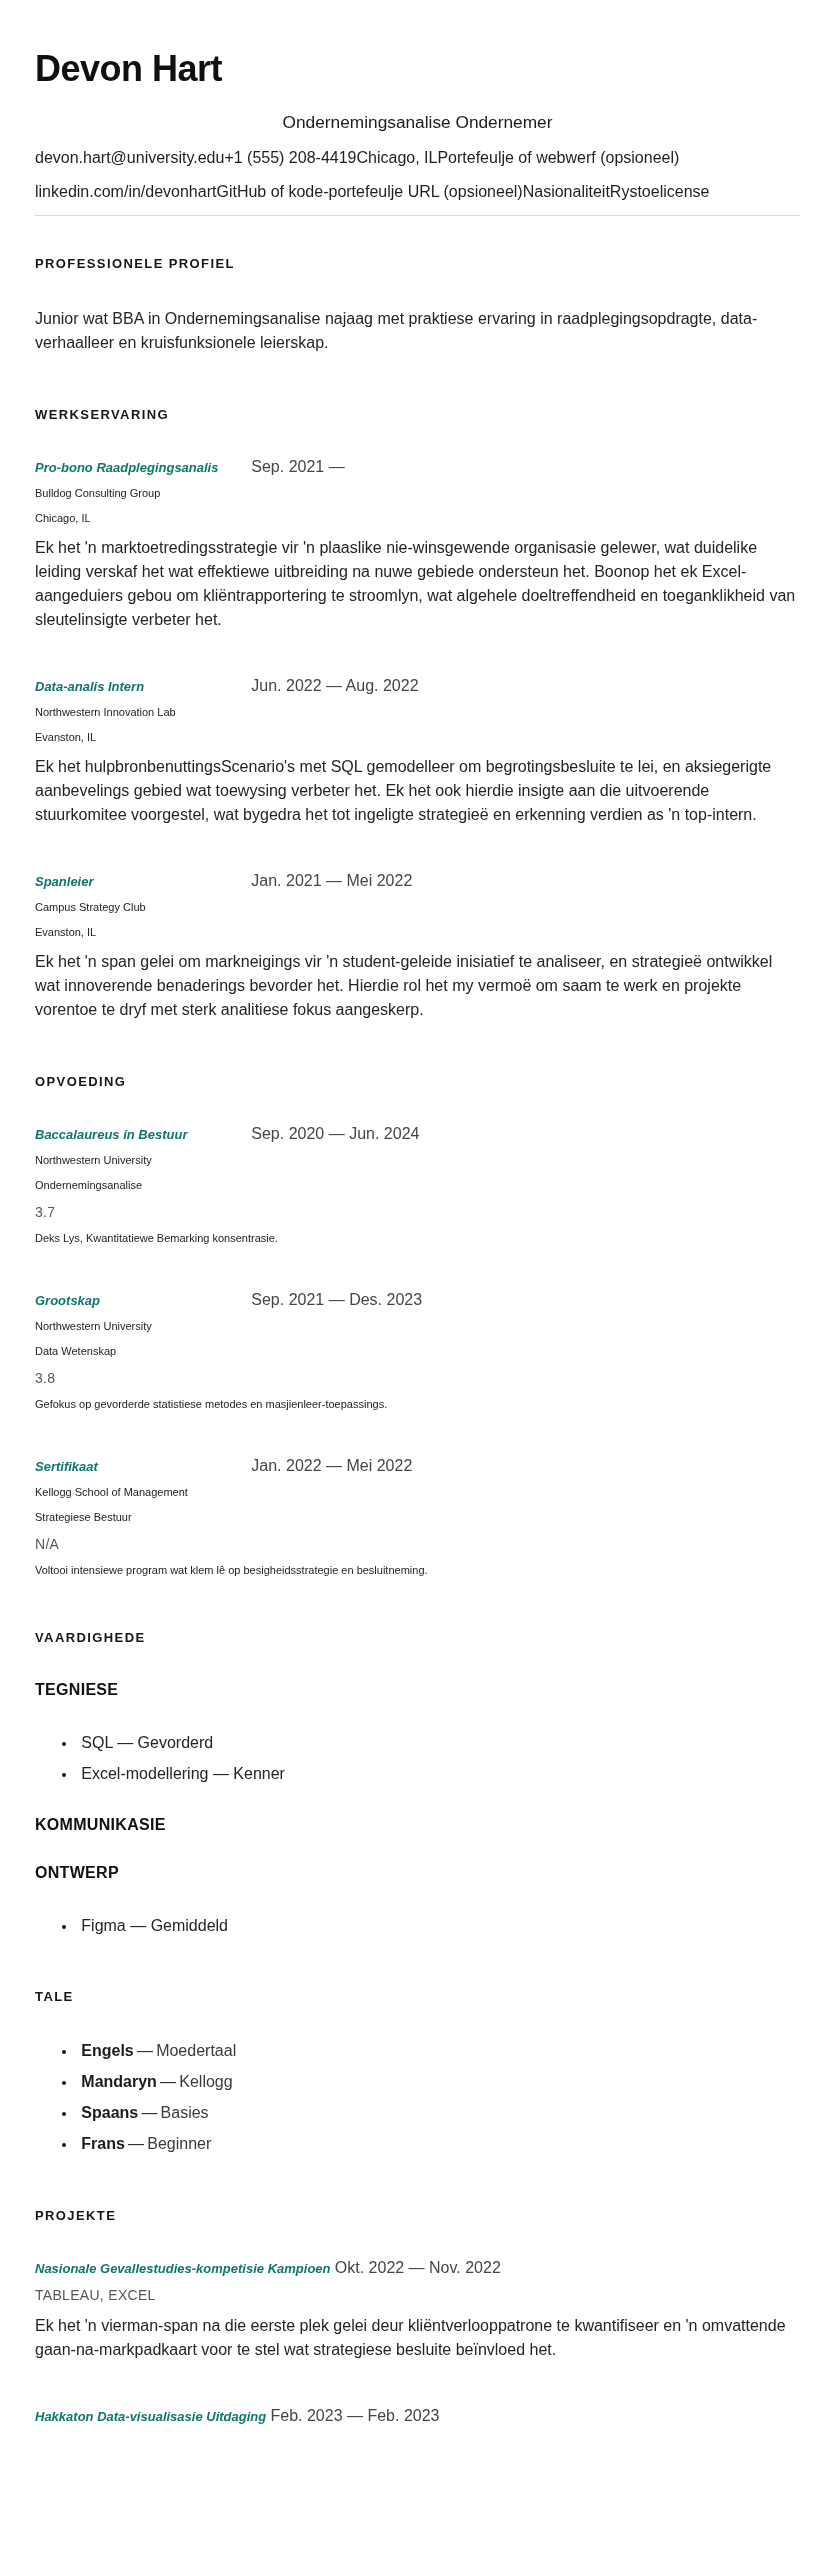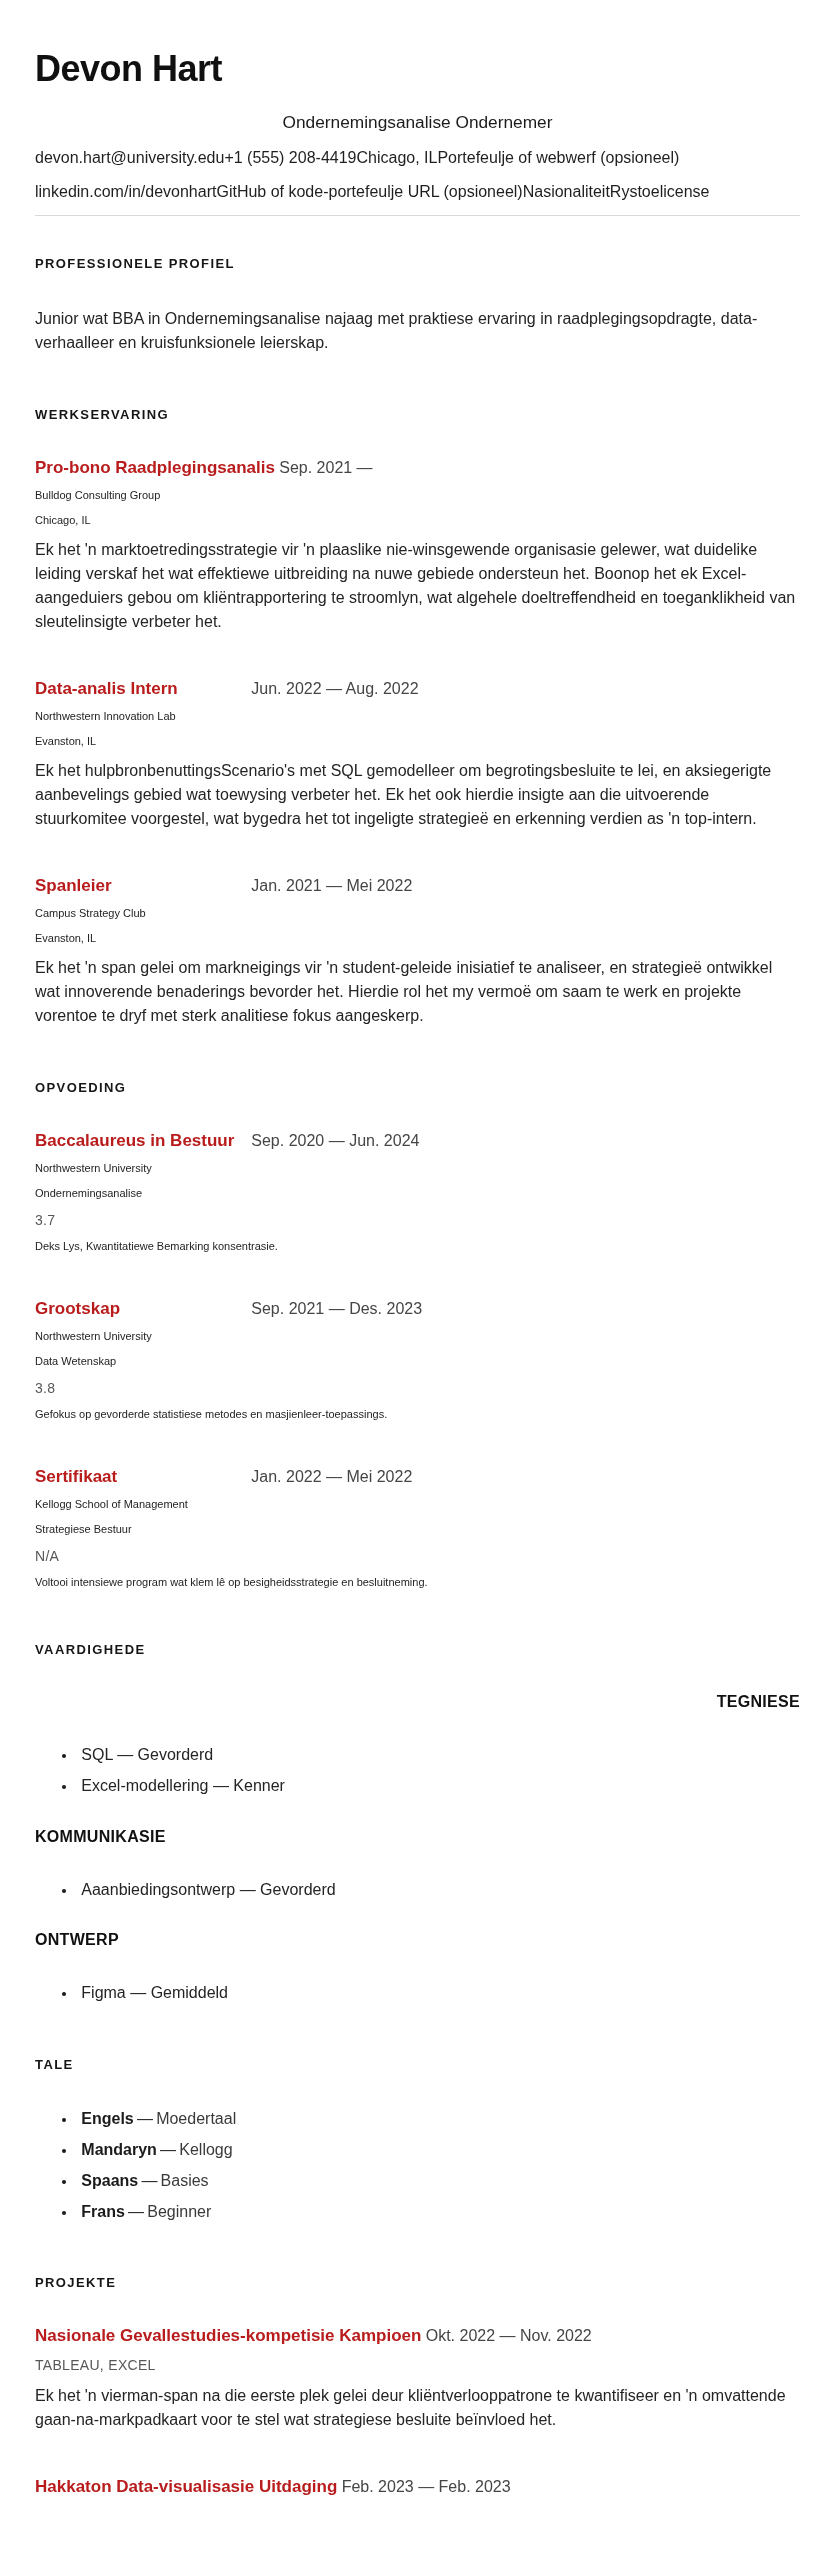--- a/index.html
+++ b/index.html
@@ -55,24 +55,25 @@
     text-transform: uppercase;
     margin-bottom: 36px;
   }
   .item { margin-bottom: 45px; }
   .item:last-child { margin-bottom: 0; }
 
   .ihead { display: block; }
   .ititle {
     display: inline-block;
     min-width: 212px;
-    font-size: 17px;
-    font-weight: 700;
-    color: #b91c1c;
+    font-size: 13px;
+    font-weight: 700;
+    color: #0f766e;
     vertical-align: baseline;
+    font-style: italic;
   }
   .idate {
     display: inline-block;
     margin-left: 4.3px;
     font-size: 16px;
     font-weight: 400;
     color: #454545;
     vertical-align: baseline;
   }
   .row {
@@ -99,21 +100,21 @@
   
   .group-h {
     font-size: 16px;
     font-weight: 700;
     color: #111111;
     text-transform: uppercase;
     margin-top: 30px;
     margin-bottom: 21.6px;
     letter-spacing: 0.3px;
   }
-  .group-h.first { margin-top: 0; text-align: right; }
+  .group-h.first { margin-top: 0; }
   ul.blist {
     list-style: disc outside;
     padding-left: 42px;
     margin-top: 33px;
   }
   ul.blist li {
     font-size: 16px;
     color: #242424;
     line-height: 1.4;
     margin-bottom: 8.7px;
@@ -210,23 +211,20 @@
   <section>
     <h2 class="sec-h">VAARDIGHEDE</h2>
 
     <h3 class="group-h first">TEGNIESE</h3>
     <ul class="blist">
       <li>SQL — Gevorderd</li>
       <li>Excel-modellering — Kenner</li>
     </ul>
 
     <h3 class="group-h">KOMMUNIKASIE</h3>
-    <ul class="blist">
-      <li>Aaanbiedingsontwerp — Gevorderd</li>
-    </ul>
 
     <h3 class="group-h">ONTWERP</h3>
     <ul class="blist">
       <li>Figma — Gemiddeld</li>
     </ul>
   </section>
 
   <section>
     <h2 class="sec-h">TALE</h2>
     <ul class="blist">

